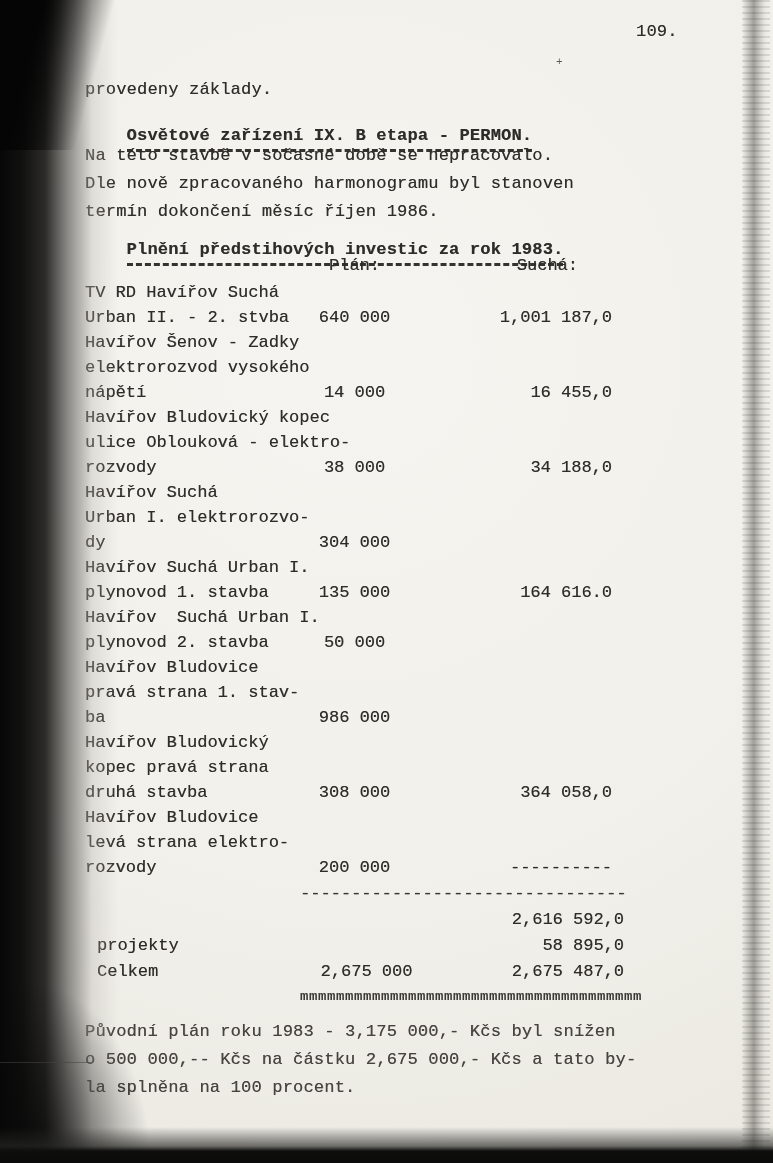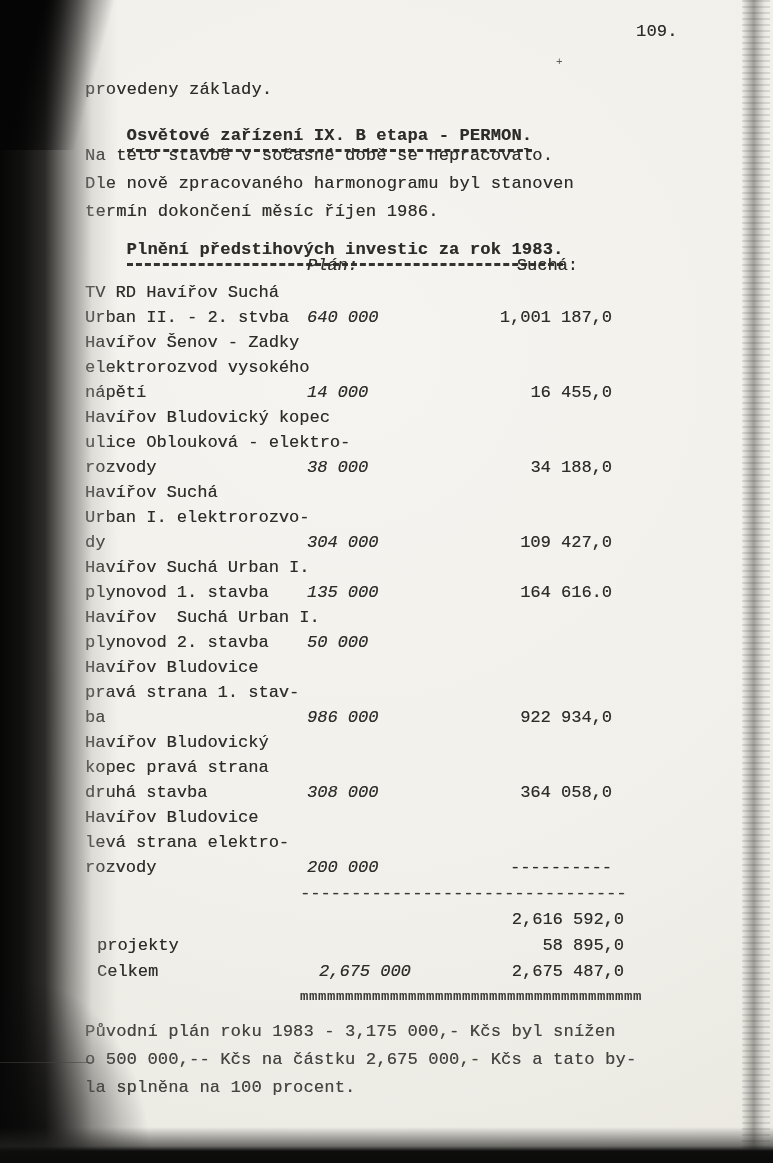--- a/index.html
+++ b/index.html
@@ -15,21 +15,21 @@
     text-shadow:0.3px 0.3px 0 rgba(52,50,46,0.55);
   }
   .pageno { left:636px; }
   .heading { font-weight:bold; }
   .heading .u {
     display:inline-block; border-bottom:3px dashed #35332f; padding-bottom:3px;
   }
   
   .trow { display:flex; width:527px; }
   .c-label  { flex:none; width:222px; white-space:pre; }
-  .c-plan   { flex:none; width:95px;  text-align:left; white-space:pre;font-style:italic; }
+  .c-plan   { flex:none; width:95px;  text-align:center; white-space:pre; }
   .c-fulfill{ flex:none; width:210px; text-align:right; white-space:pre; }
   .thead { position:absolute; left:85px; top:256px; font-size:17px;
            text-shadow:0.3px 0.3px 0 rgba(52,50,46,0.55); }
   .thead .c-fulfill { padding-right:34px; box-sizing:border-box; }
   .tbody { position:absolute; left:85px; top:283px; font-size:17px;
            text-shadow:0.3px 0.3px 0 rgba(52,50,46,0.55); }
   .tbody .trow { height:25px; }
   .ttotals { position:absolute; left:97px; top:910px; font-size:17px;
            text-shadow:0.3px 0.3px 0 rgba(52,50,46,0.55); }
   .ttotals .trow { height:26px; }
@@ -158,21 +158,20 @@
 
       <div class="trow">
         <span class="c-label">Urban I. elektrorozvo-</span>
         <span class="c-plan"></span>
         <span class="c-fulfill"></span>
       </div>
 
       <div class="trow">
         <span class="c-label">dy</span>
         <span class="c-plan">304 000</span>
-        <span class="c-fulfill">109 427,0</span>
       </div>
 
       <div class="trow">
         <span class="c-label">Havířov Suchá Urban I.</span>
         <span class="c-plan"></span>
         <span class="c-fulfill"></span>
       </div>
 
       <div class="trow">
         <span class="c-label">plynovod 1. stavba</span>
@@ -199,21 +198,20 @@
 
       <div class="trow">
         <span class="c-label">pravá strana 1. stav-</span>
         <span class="c-plan"></span>
         <span class="c-fulfill"></span>
       </div>
 
       <div class="trow">
         <span class="c-label">ba</span>
         <span class="c-plan">986 000</span>
-        <span class="c-fulfill">922 934,0</span>
       </div>
 
       <div class="trow">
         <span class="c-label">Havířov Bludovický</span>
         <span class="c-plan"></span>
         <span class="c-fulfill"></span>
       </div>
 
       <div class="trow">
         <span class="c-label">kopec pravá strana</span>

